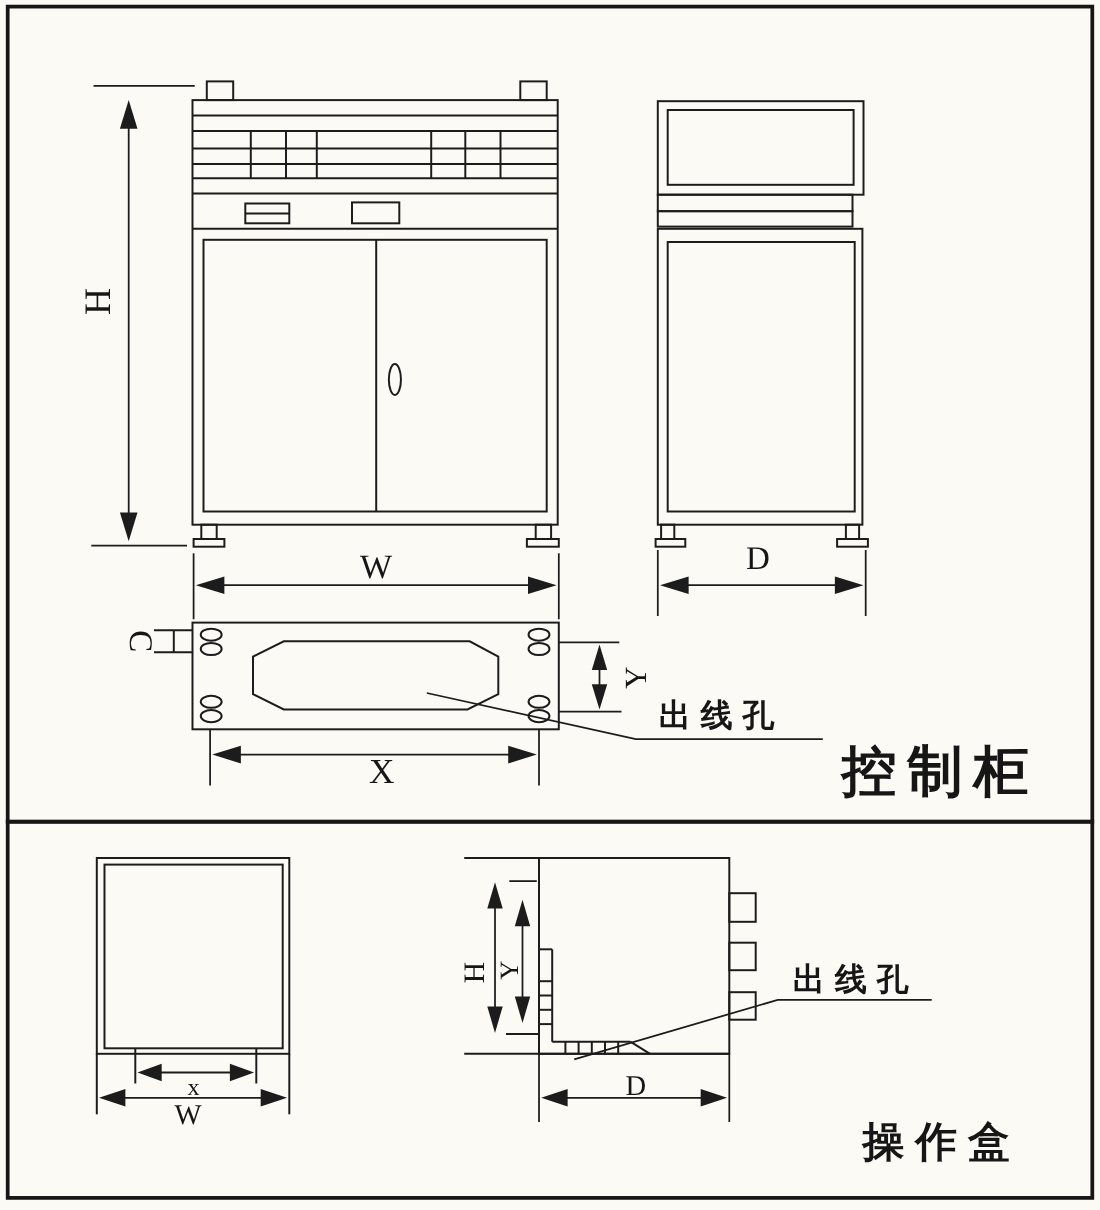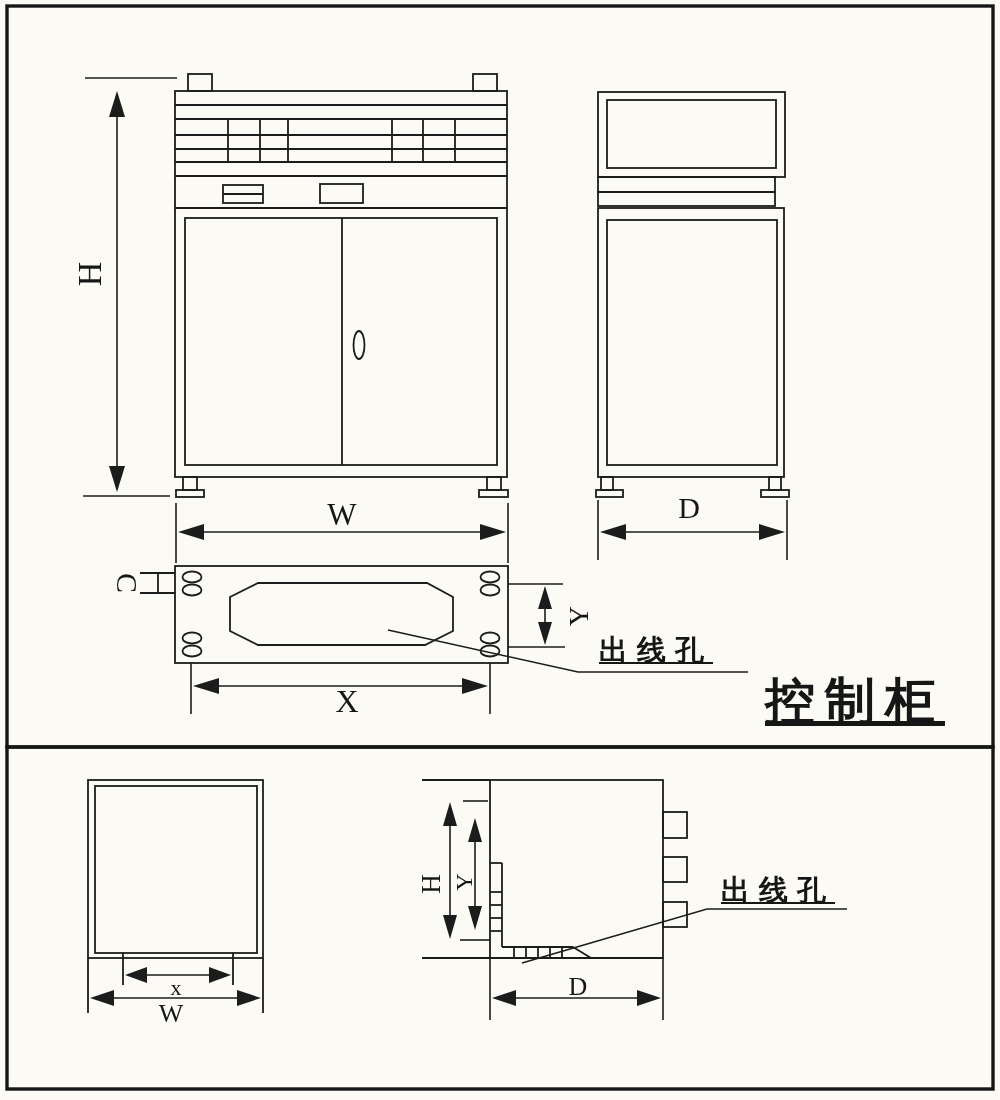--- a/index.html
+++ b/index.html
@@ -18,21 +18,20 @@
     font-family:"Liberation Serif","DejaVu Serif",serif;
     line-height:1;
     white-space:nowrap;
     user-select:none;
   }
   .rot-ccw{transform:rotate(-90deg);}
   .rot-cw{transform:rotate(90deg);}
   .cjk{
     font-family:"DejaVu Sans","Liberation Sans",sans-serif;
     font-weight:bold;
-    text-decoration:underline;
   }
 </style>
 </head>
 <body>
 
 <div id="stage">
 
 <svg width="1000" height="1100" viewBox="0 0 1000 1100">
 
   <g stroke="#161616" fill="none" stroke-width="3.4">
@@ -256,14 +255,15 @@
 <div class="lbl rot-ccw" style="left:450px;top:867px;width:28px;height:30px;font-size:24px;">Y</div>
 
 <div class="lbl" style="left:162px;top:977px;width:28px;height:22px;font-size:22px;">x</div>
 
 <div class="lbl" style="left:155px;top:1001px;width:32px;height:26px;font-size:26px;">W</div>
 
 <div class="lbl" style="left:562px;top:974px;width:32px;height:26px;font-size:26px;">D</div>
 
 <div class="lbl cjk" style="left:708px;top:876px;width:140px;height:28px;font-size:29px;letter-spacing:9px;">出线孔</div>
 
+<div class="lbl cjk" style="left:776px;top:1018px;width:160px;height:40px;font-size:38px;letter-spacing:10px;">操作盒</div>
 
 </div>
 
 </body></html>

